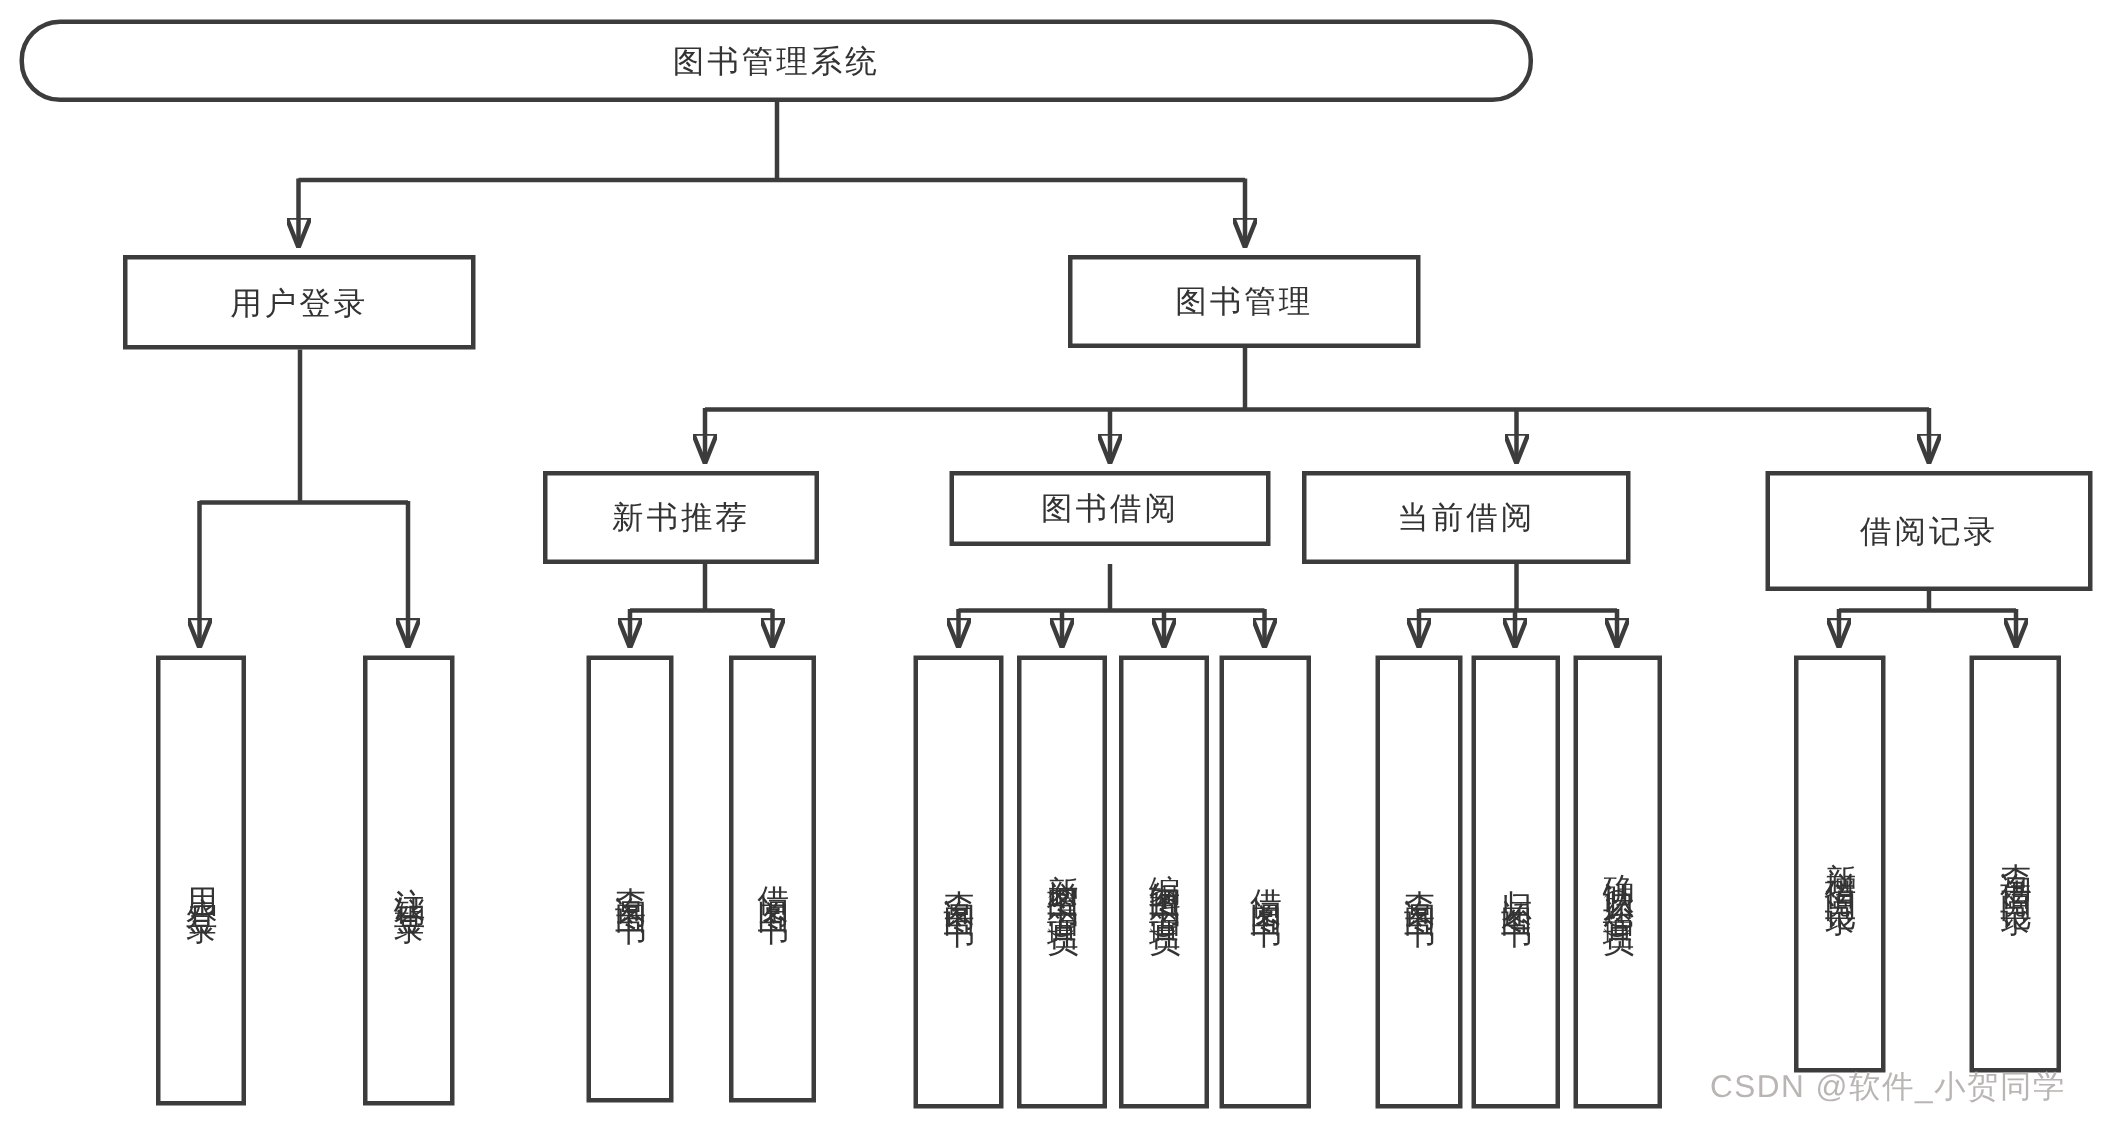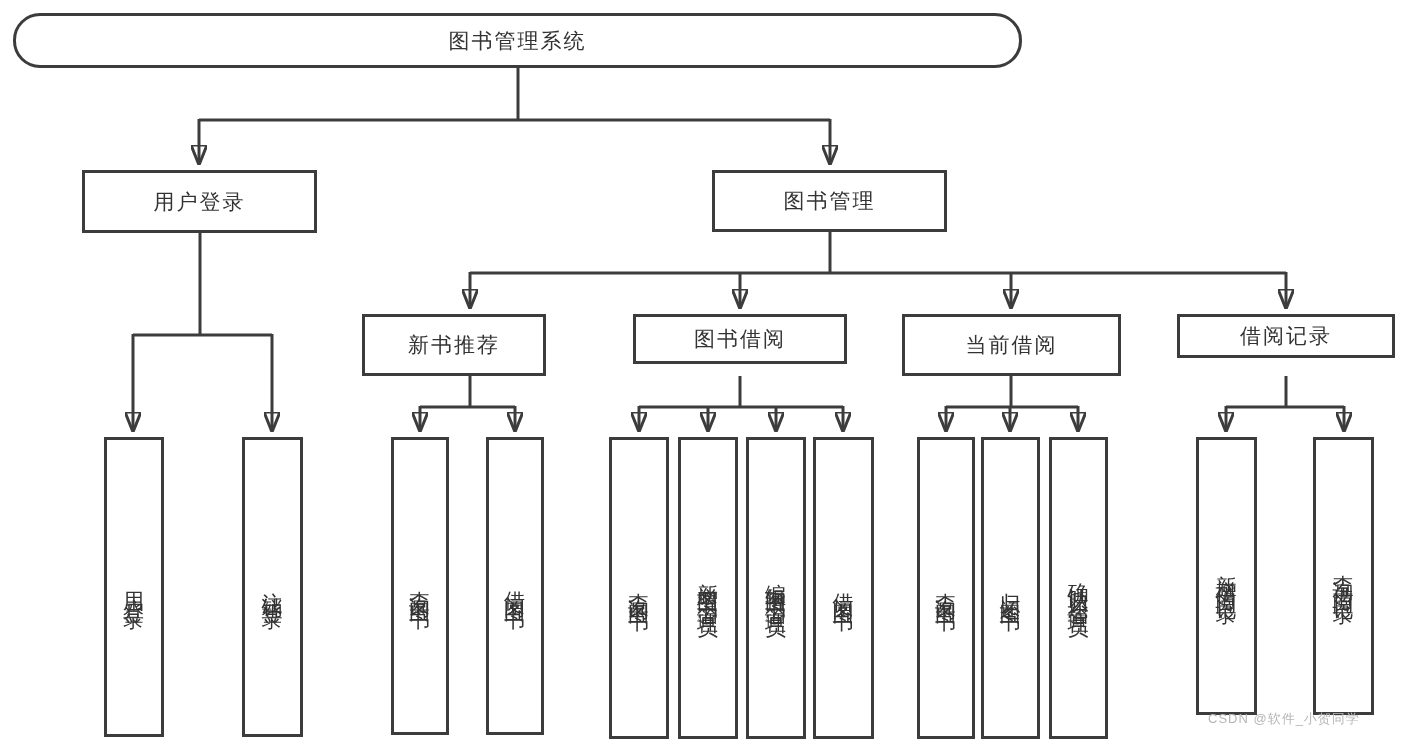--- a/index.html
+++ b/index.html
@@ -39,23 +39,23 @@
   .box.v .label {
     writing-mode: vertical-rl;
     text-orientation: mixed;
     font-size: 21px;
     letter-spacing: 6px;
     line-height: 1;
     white-space: nowrap;
   }
   .watermark {
     position: absolute;
-    left: 1208px;
+    left: 1140px;
     top: 710px;
-    font-size: 13px;
+    font-size: 21px;
     letter-spacing: 1px;
     color: #b9b5b5;
     white-space: nowrap;
     z-index: 5;
   }
 </style>
 </head>
 <body>
 
 <div class="stage">
@@ -118,24 +118,24 @@
   <div class="box h" style="left:712px; top:170px; width:235px; height:62px;">
     <span class="label">图书管理</span>
   </div>
 
   <div class="box h" style="left:362px; top:314px; width:184px; height:62px;">
     <span class="label">新书推荐</span>
   </div>
   <div class="box h" style="left:633px; top:314px; width:214px; height:50px;">
     <span class="label">图书借阅</span>
   </div>
-  <div class="box h" style="left:902px; top:314px; width:219px; height:62px;">
+  <div class="box h" style="left:868px; top:314px; width:219px; height:62px;">
     <span class="label">当前借阅</span>
   </div>
-  <div class="box h" style="left:1177px; top:314px; width:218px; height:44px;">
+  <div class="box h" style="left:1177px; top:314px; width:218px; height:80px;">
     <span class="label">借阅记录</span>
   </div>
 
   <div class="box v" style="left:104px; top:437px; width:60px; height:300px;">
     <span class="label">用户登录</span>
   </div>
   <div class="box v" style="left:242px; top:437px; width:61px; height:300px;">
     <span class="label">注销登录</span>
   </div>
 

